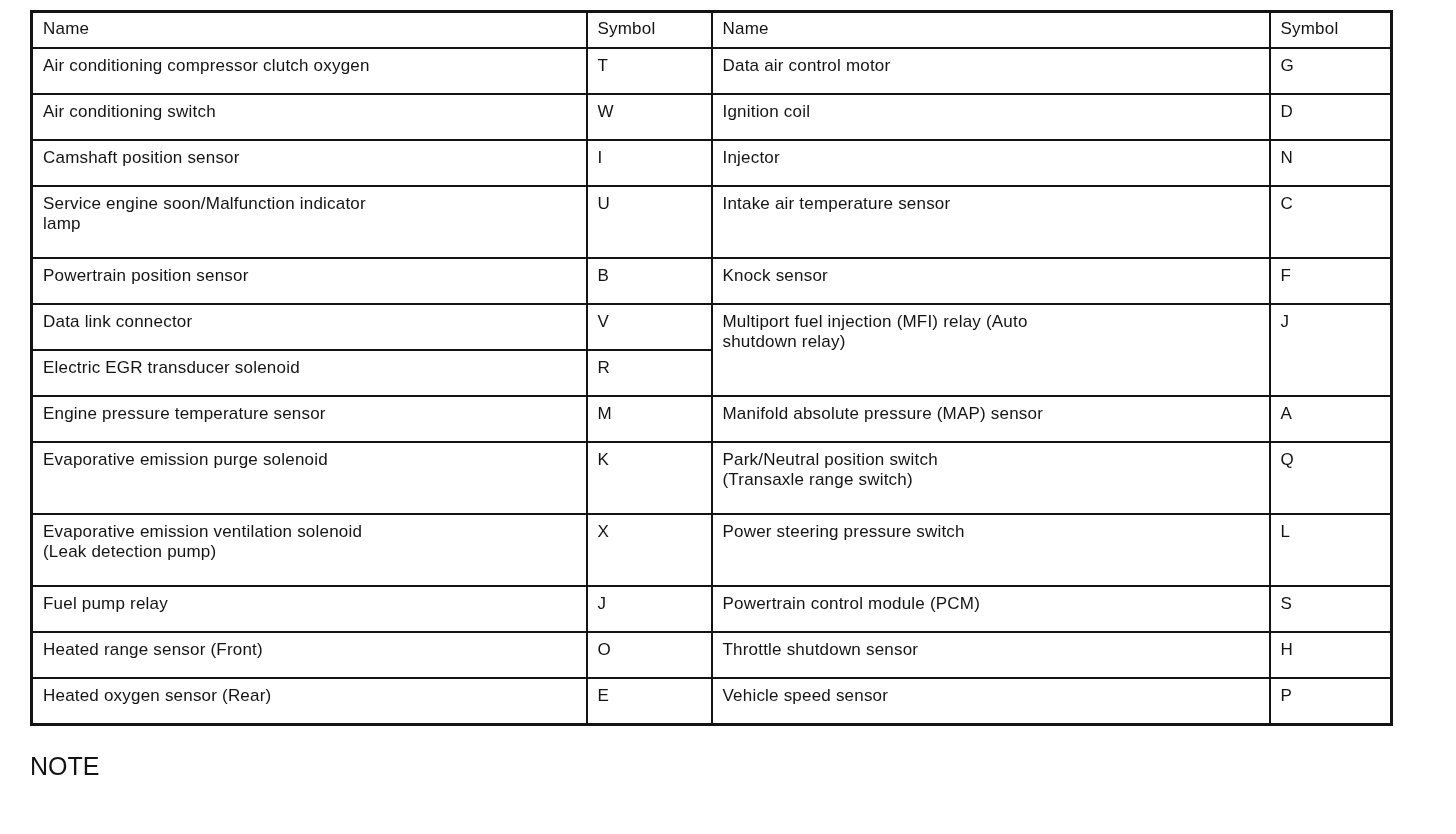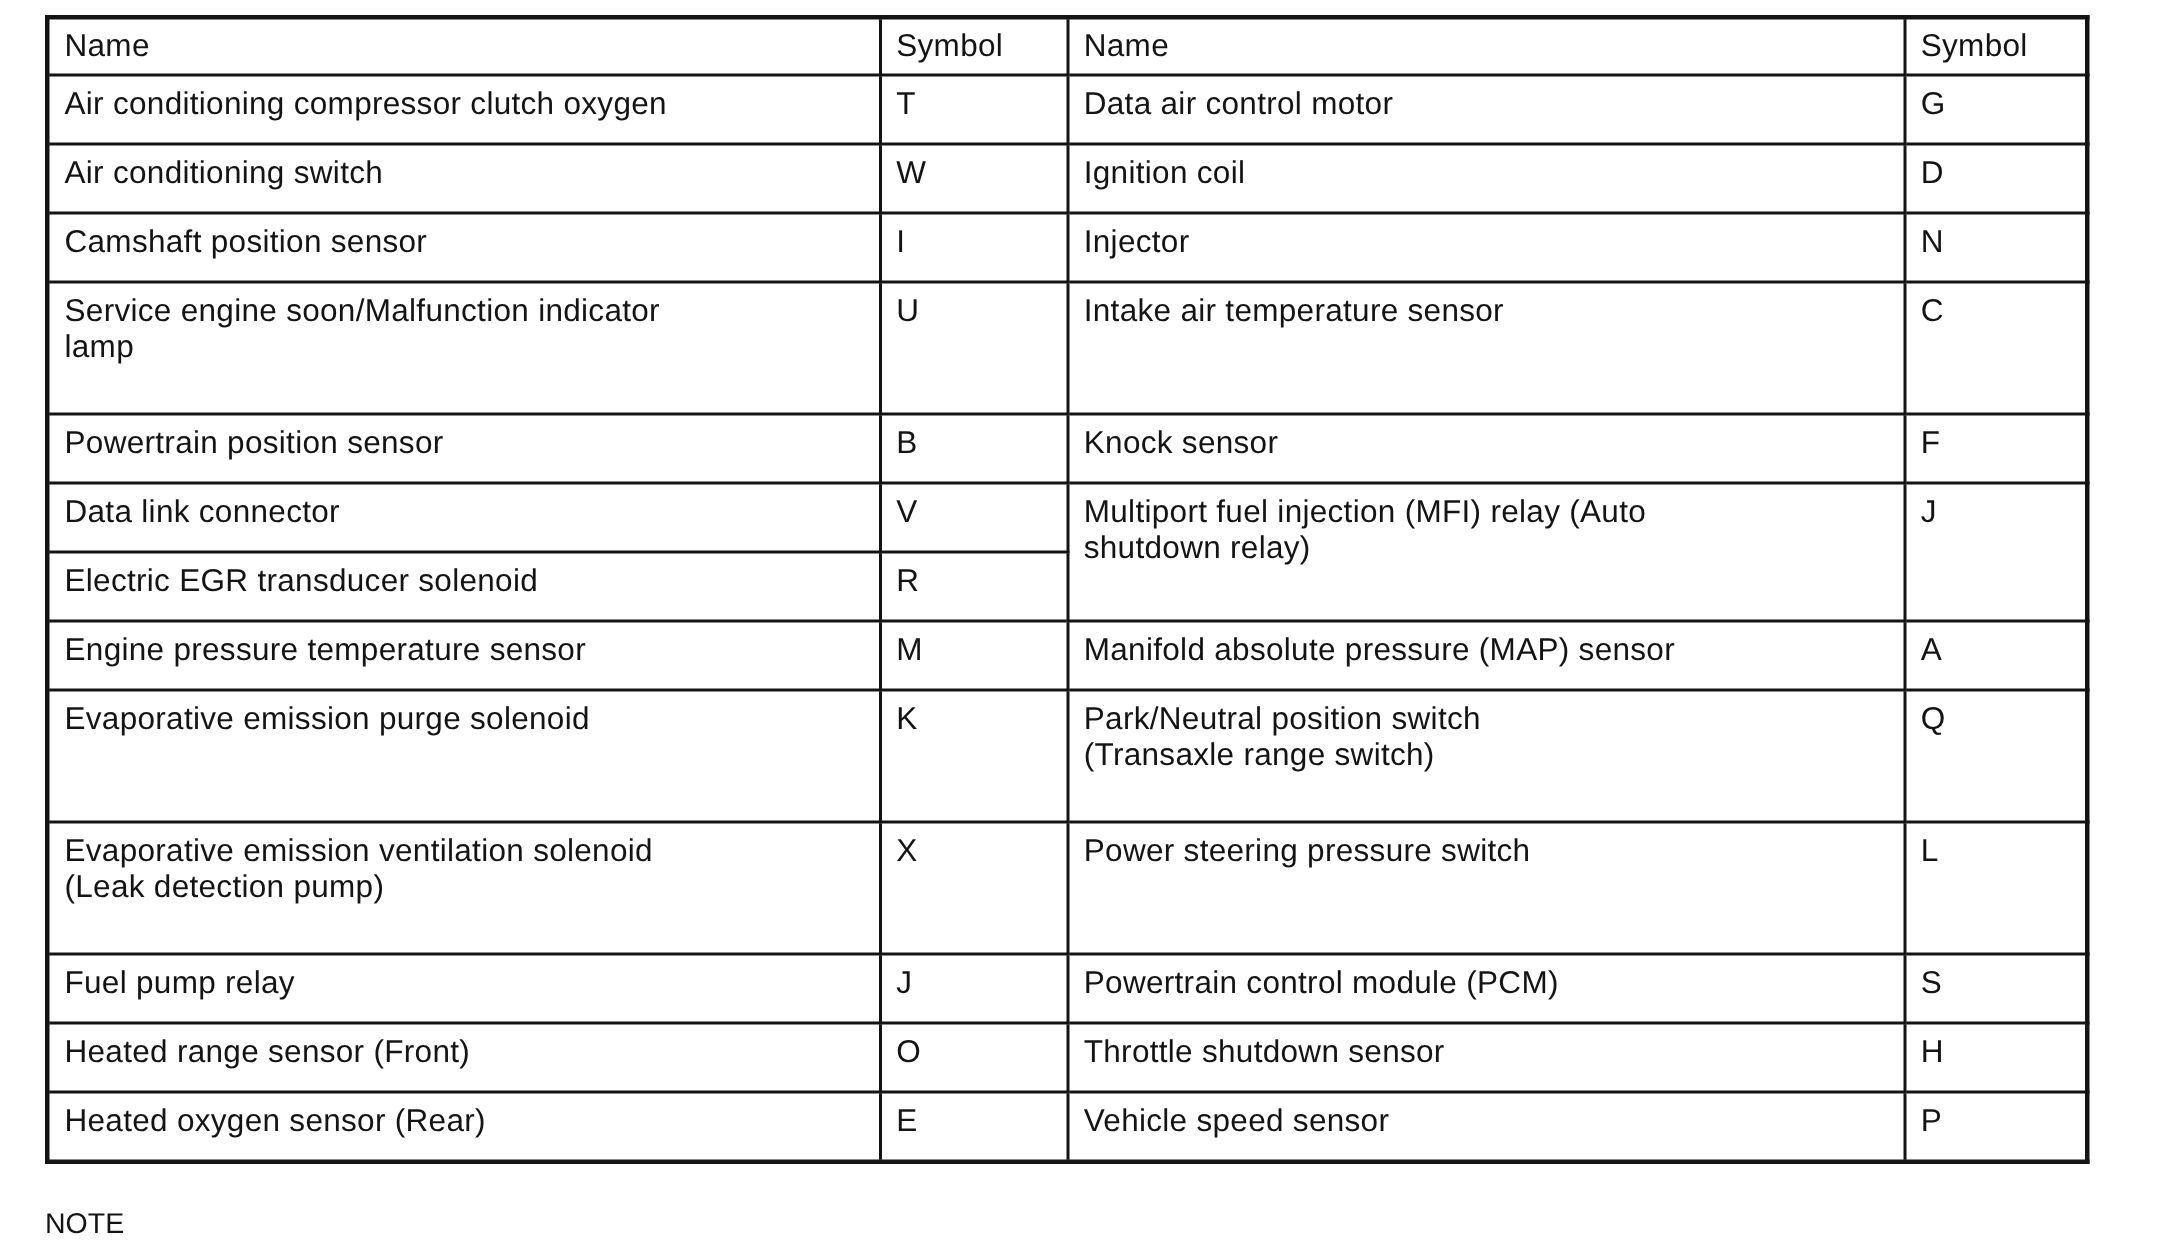--- a/index.html
+++ b/index.html
@@ -20,37 +20,37 @@
     table-layout: fixed;
     width: 1360px;
     border: 3px solid #141414;
   }
   table.symbols th,
   table.symbols td {
     border: 2px solid #141414;
     vertical-align: top;
     text-align: left;
     padding: 7px 8px 9px 10px;
-    font-size: 21px;
+    font-size: 17px;
     font-weight: 400;
     letter-spacing: 0.2px;
     white-space: pre-line;
     overflow: hidden;
   }
   table.symbols th {
     height: 22px;
     padding-top: 6px;
     padding-bottom: 6px;
   }
   tr.r  { height: 46px; }
-  tr.tall { height: 88px; }
+  tr.tall { height: 72px; }
   td.sym { padding-left: 12px; }
   .note-block {
     margin-top: 26px;
-    font-size: 19px;
+    font-size: 25px;
     line-height: 29px;
   }
   .note-text {
     word-spacing: 7px;
   }
 </style>
 </head>
 <body>
 
 <div class="page">

